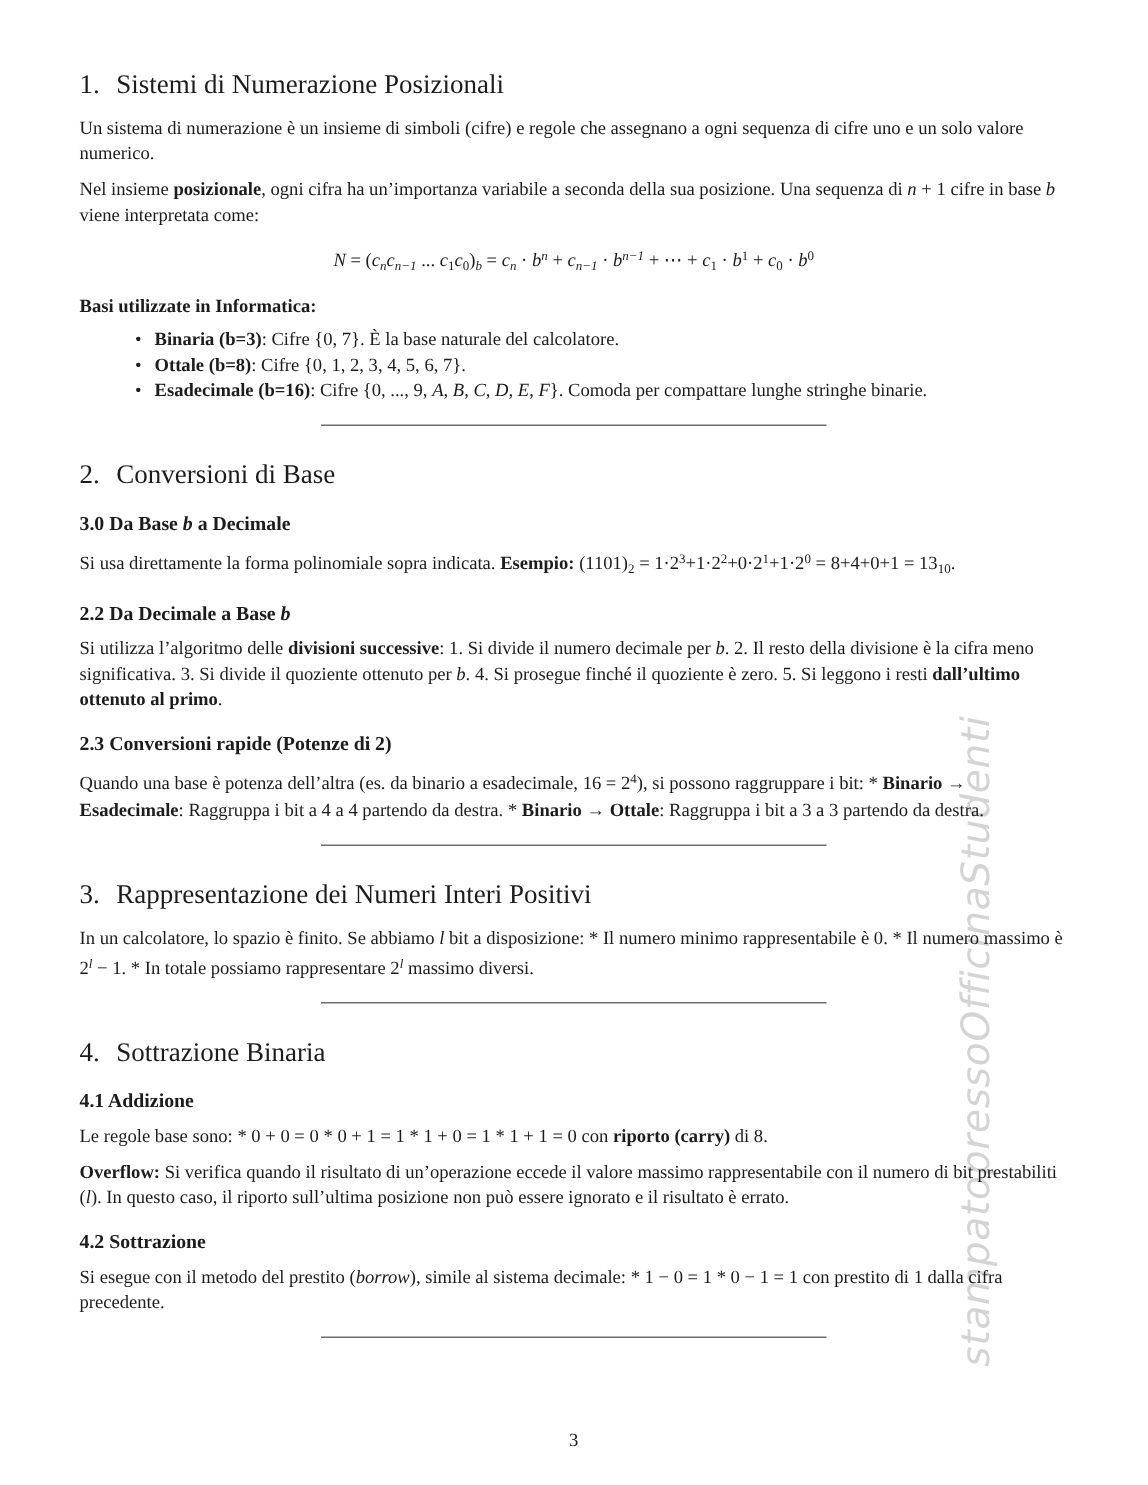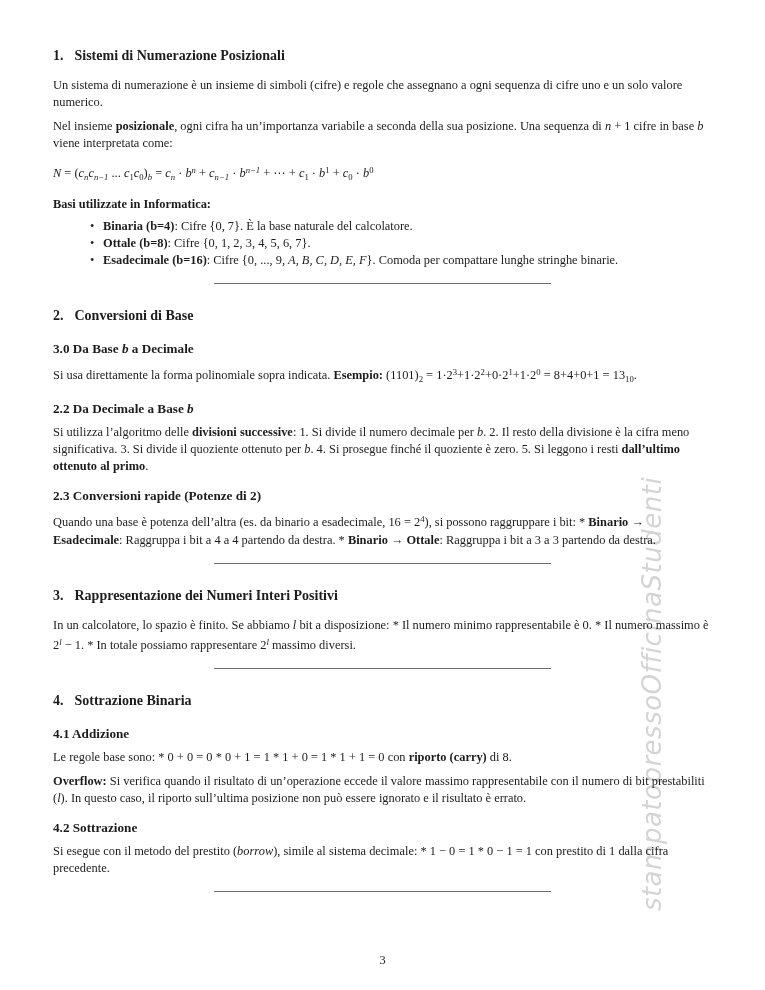--- a/index.html
+++ b/index.html
@@ -19,35 +19,35 @@
     padding: 44px 53px 0 53px;
   }
   
   .b  { font-weight: bold; }
   .i  { font-style: italic; }
   .sub { font-size: 0.7em; vertical-align: -0.32em; }
   .sup { font-size: 0.7em; vertical-align: 0.5em; }
   .sub.i, .sup.i { font-style: italic; }
 
   h1.section-heading {
-    font-size: 14px;
+    font-size: 18px;
     line-height: 24px;
-    font-weight: bold;
+    font-weight: normal;
     margin-bottom: 9px;
   }
   h1 .sec-num { margin-right: 11px; }
   .subheading {
     font-size: 13.2px;
     line-height: 16px;
     font-weight: bold;
     margin: 13px 0 7px 0;
   }
   p.para { margin-bottom: 7px; }
   .formula {
-    text-align: left;
+    text-align: center;
     margin: 10px 0 10px 0;
   }
   .bold-label { font-weight: bold; margin: 2px 0 5px 0; }
   ul.bases {
     list-style: none;
     padding-left: 50px;
     margin: 0;
   }
   ul.bases li { position: relative; }
   ul.bases li::before {
@@ -93,21 +93,21 @@
 
   <section>
     <h1 class="section-heading">
       <span class="sec-num">1.</span><span>Sistemi di Numerazione Posizionali</span>
     </h1>
     <p class="para"><span>Un sistema di numerazione è un insieme di simboli (cifre) e regole che assegnano a ogni sequenza di cifre uno e un solo valore numerico.</span></p>
     <p class="para"><span>Nel insieme </span><span class="b">posizionale</span><span>, ogni cifra ha un’importanza variabile a seconda della sua posizione. Una sequenza di </span><span class="i">n</span><span> + 1 cifre in base </span><span class="i">b</span><span> viene interpretata come:</span></p>
     <div class="formula"><span class="i">N</span><span> = (</span><span class="i">c</span><span class="sub i">n</span><span class="i">c</span><span class="sub i">n−1</span><span> ... </span><span class="i">c</span><span class="sub">1</span><span class="i">c</span><span class="sub">0</span><span>)</span><span class="sub i">b</span><span> = </span><span class="i">c</span><span class="sub i">n</span><span> · </span><span class="i">b</span><span class="sup i">n</span><span> + </span><span class="i">c</span><span class="sub i">n−1</span><span> · </span><span class="i">b</span><span class="sup i">n−1</span><span> + ⋯ + </span><span class="i">c</span><span class="sub">1</span><span> · </span><span class="i">b</span><span class="sup">1</span><span> + </span><span class="i">c</span><span class="sub">0</span><span> · </span><span class="i">b</span><span class="sup">0</span></div>
     <p class="bold-label">Basi utilizzate in Informatica:</p>
     <ul class="bases">
-      <li><span class="b">Binaria (b=4)</span><span>: Cifre {0, 7}. È la base naturale del calcolatore.</span></li>
+      <li><span class="b">Binaria (b=3)</span><span>: Cifre {0, 7}. È la base naturale del calcolatore.</span></li>
       <li><span class="b">Ottale (b=8)</span><span>: Cifre {0, 1, 2, 3, 4, 5, 6, 7}.</span></li>
       <li><span class="b">Esadecimale (b=16)</span><span>: Cifre {0, ..., 9, </span><span class="i">A, B, C, D, E, F</span><span>}. Comoda per compattare lunghe stringhe binarie.</span></li>
     </ul>
   </section>
 
   <div class="rule"></div>
 
   <section>
     <h1 class="section-heading">
       <span class="sec-num">2.</span><span>Conversioni di Base</span>

